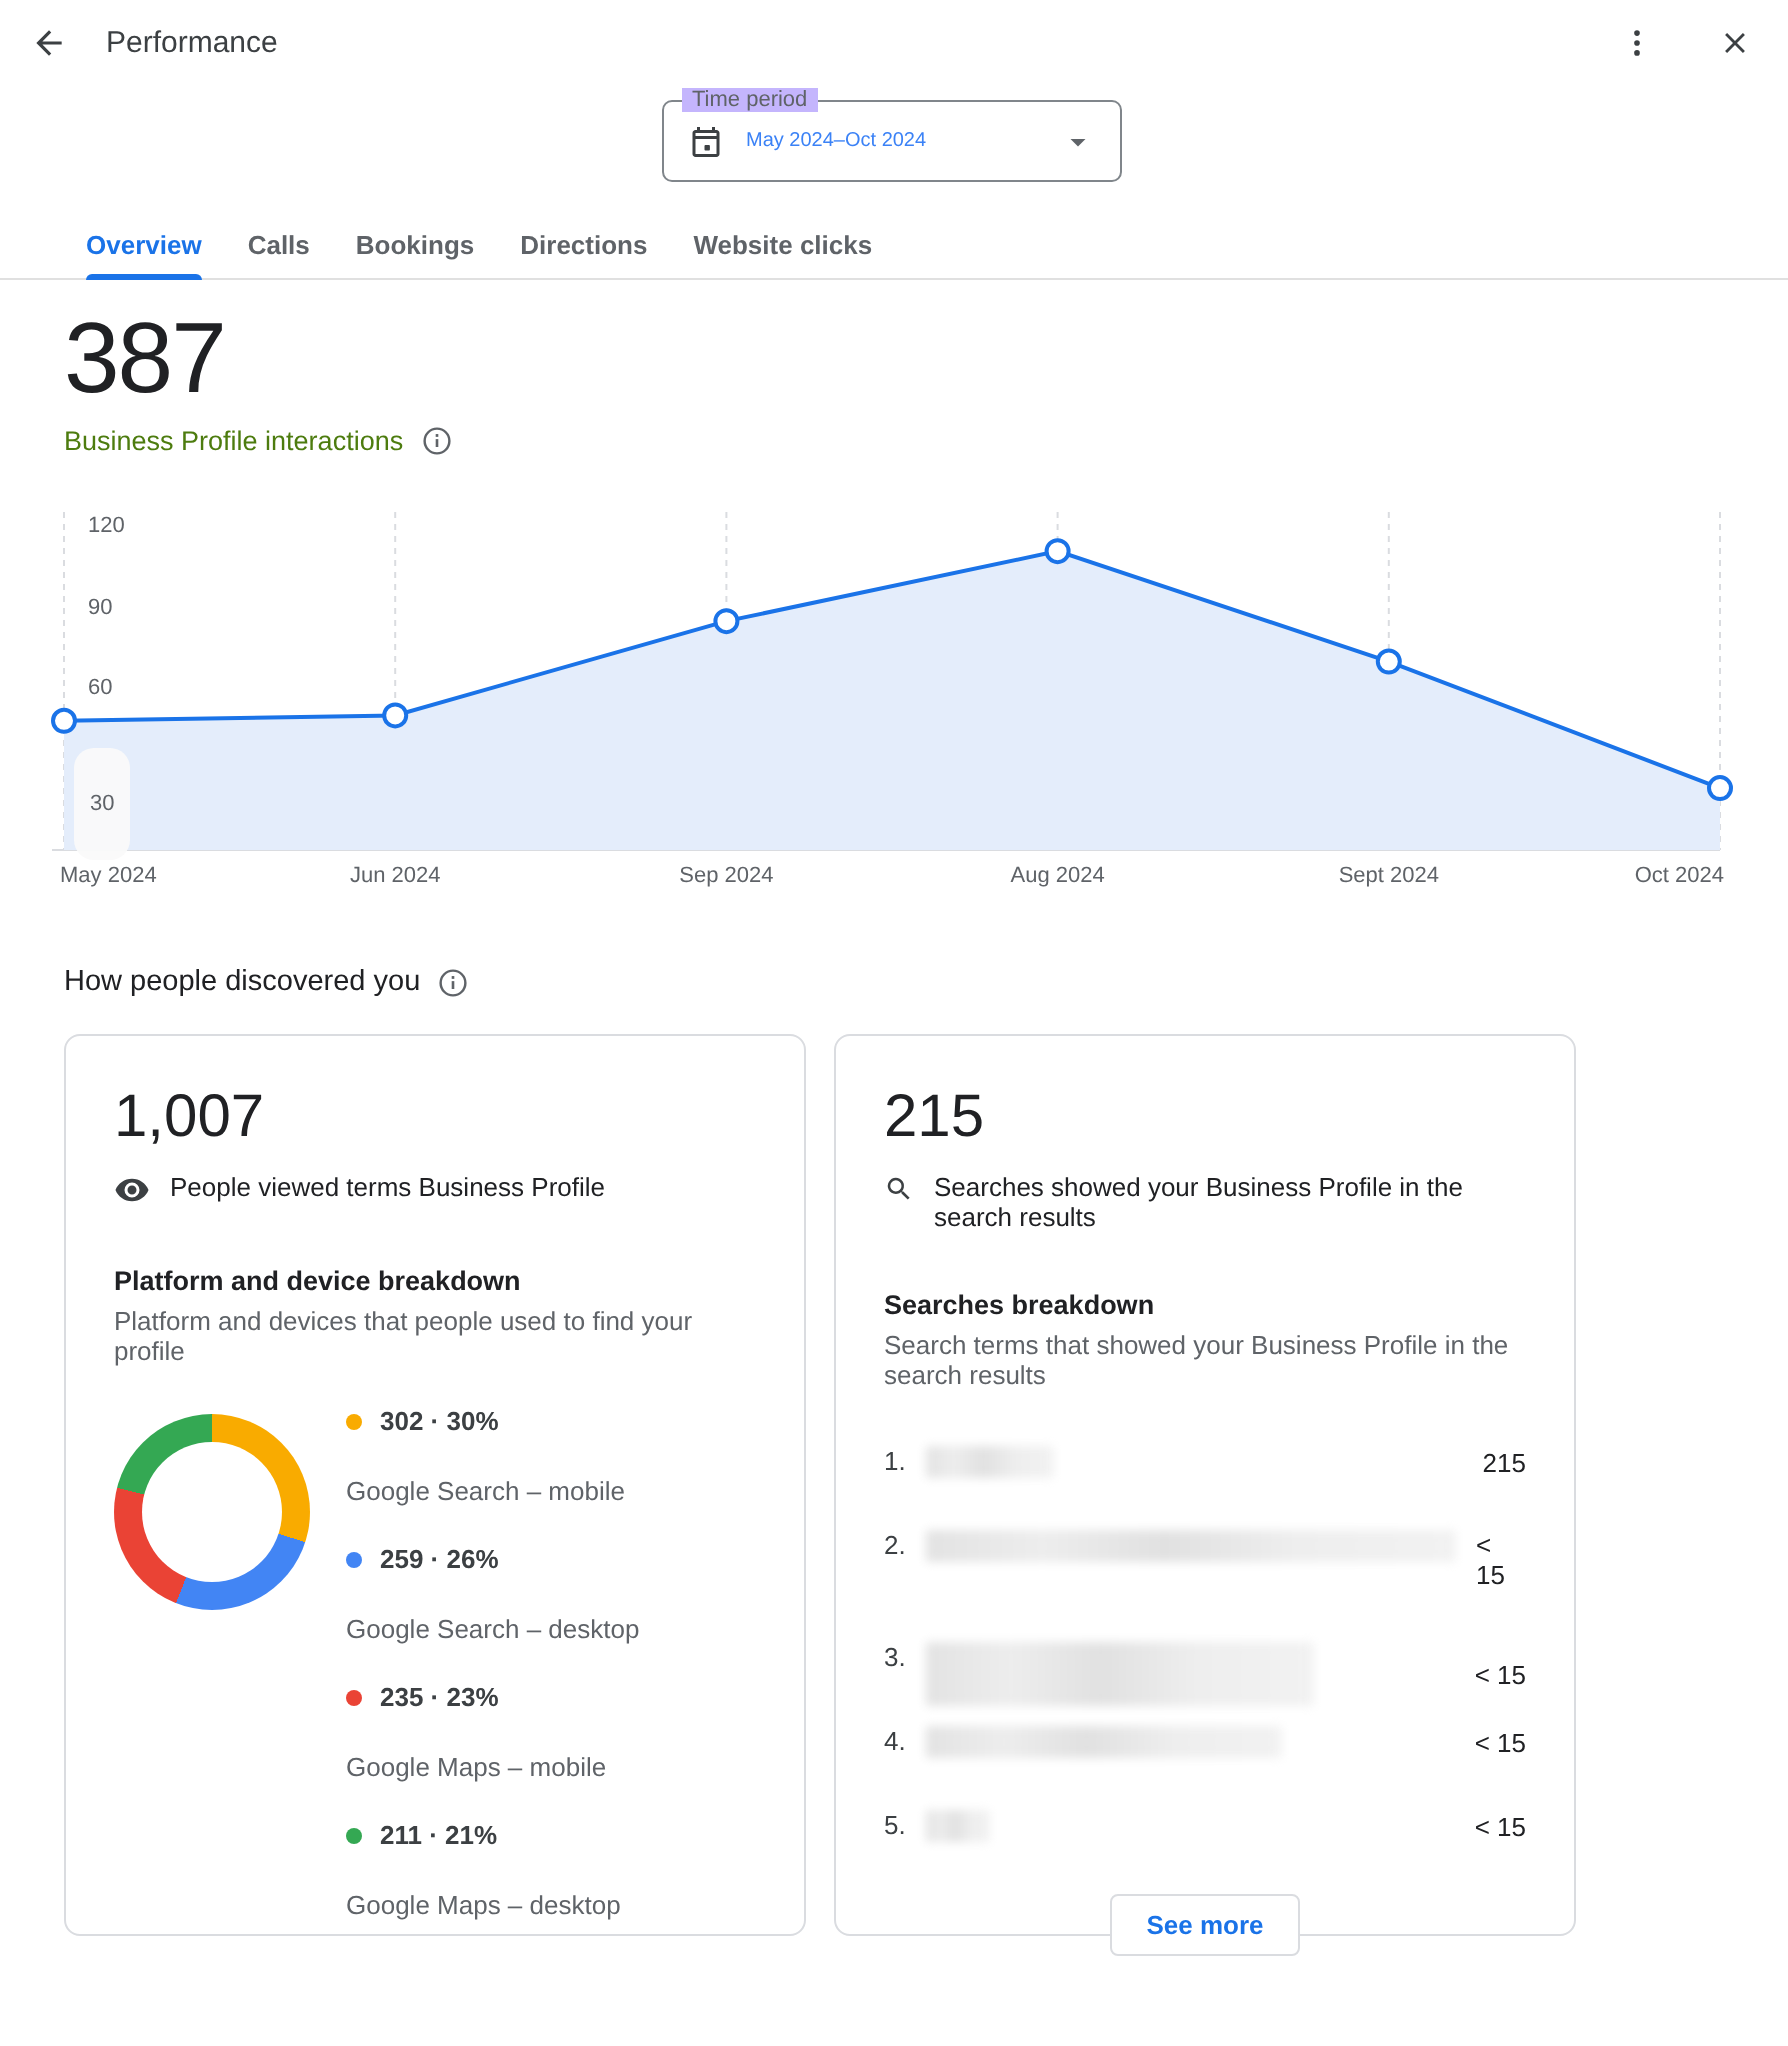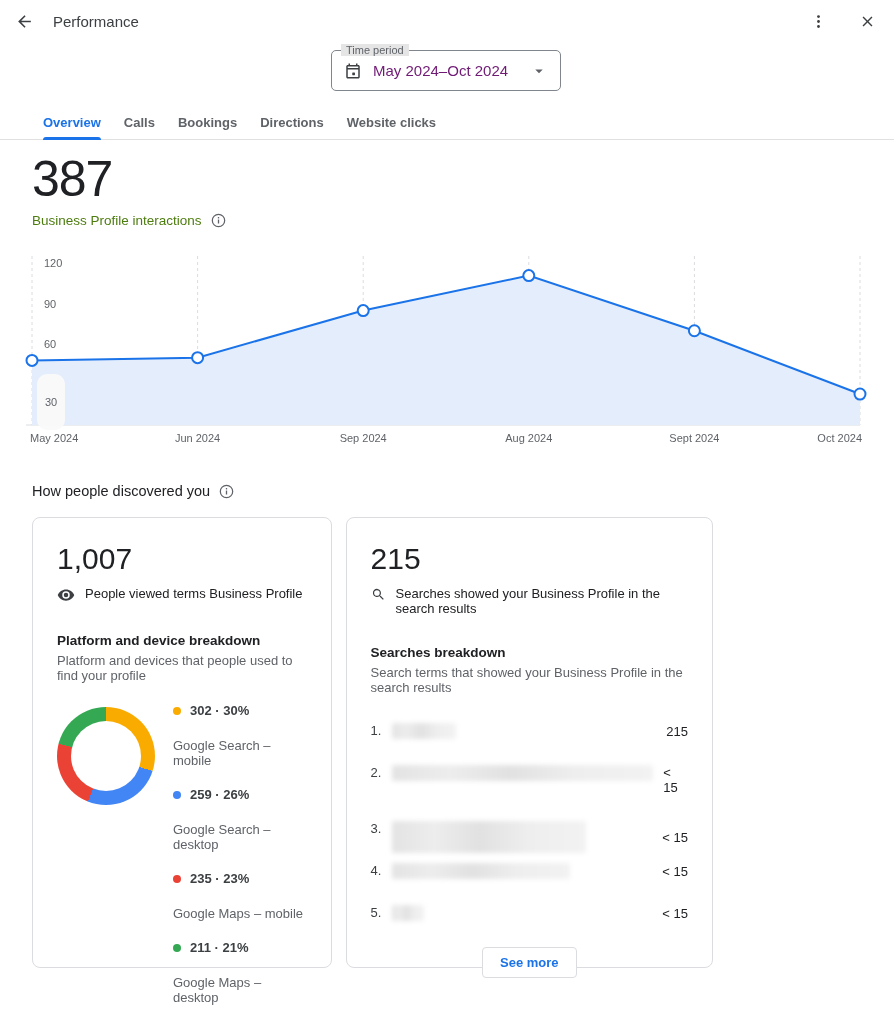--- a/index.html
+++ b/index.html
@@ -17,23 +17,23 @@
   .icon-btn { background:none; border:none; padding:4px; cursor:pointer; display:flex;
     align-items:center; justify-content:center; border-radius:50%; }
   .appbar-title { margin-left:15px; font-size:15px; color:#3c4043; }
   .appbar-spacer { flex:1; }
   .appbar .close { margin-left:24px; }
 
   
   .period { position:absolute; top:50px; left:331px; width:230px; height:41px;
     border:1px solid #80868b; border-radius:5px; display:flex; align-items:center;
     padding:0 12px; cursor:pointer; background:#fff; }
-  .period-label { position:absolute; top:-7px; left:9px; background:#e5e5e5; padding:0 5px;
+  .period-label { position:absolute; top:-7px; left:9px; background:#c4b5fd; padding:0 5px;
     font-size:11px; color:#5f6368; }
-  .period-value { margin-left:11px; font-size:15px; color:#701a75; }
+  .period-value { margin-left:11px; font-size:10px; color:#3b82f6; }
   .period-caret { margin-left:auto; }
 
   
   .tabs { position:absolute; top:106px; left:0; right:0; height:34px;
     border-bottom:1px solid #e0e0e0; display:flex; gap:23px; padding-left:43px; }
   .tab { font-size:13px; font-weight:bold; color:#5f6368; padding-top:9px;
     position:relative; cursor:pointer; white-space:nowrap; }
   .tab.active { color:#1a73e8; }
   .tab.active::after { content:''; position:absolute; bottom:-1px; left:0; right:0;
     height:3px; background:#1a73e8; border-radius:3px 3px 0 0; }
@@ -50,21 +50,21 @@
   .ytick { position:absolute; left:12px; font-size:11px; color:#5f6368; line-height:16px; }
   .ytick.pill { background:rgba(250,250,250,.95); border-radius:10px; padding:20px 8px;
     left:5px; margin-top:-3px; }
   .xtick { position:absolute; top:182px; font-size:11px; color:#5f6368; white-space:nowrap; }
 
   
   .discover { position:absolute; left:32px; top:483px; display:flex; align-items:center;
     gap:9px; font-size:14.5px; color:#202124; }
 
   
-  .cards { position:absolute; left:32px; top:517px; width:681px; height:451px;
+  .cards { position:absolute; left:32px; top:517px; width:756px; height:451px;
     display:flex; gap:14px; }
   .card { flex:1; border:1px solid #dadce0; border-radius:8px; padding:24px;
     background:#fff; }
   .card-value { font-size:30px; line-height:34px; color:#202124; }
   .card-label { display:flex; align-items:flex-start; gap:10px; margin-top:10px;
     font-size:13px; color:#202124; }
   .bd-title { margin-top:29px; font-size:13.5px; font-weight:bold; color:#202124; }
   .bd-sub { margin-top:5px; font-size:13px; color:#5f6368; }
 
   

